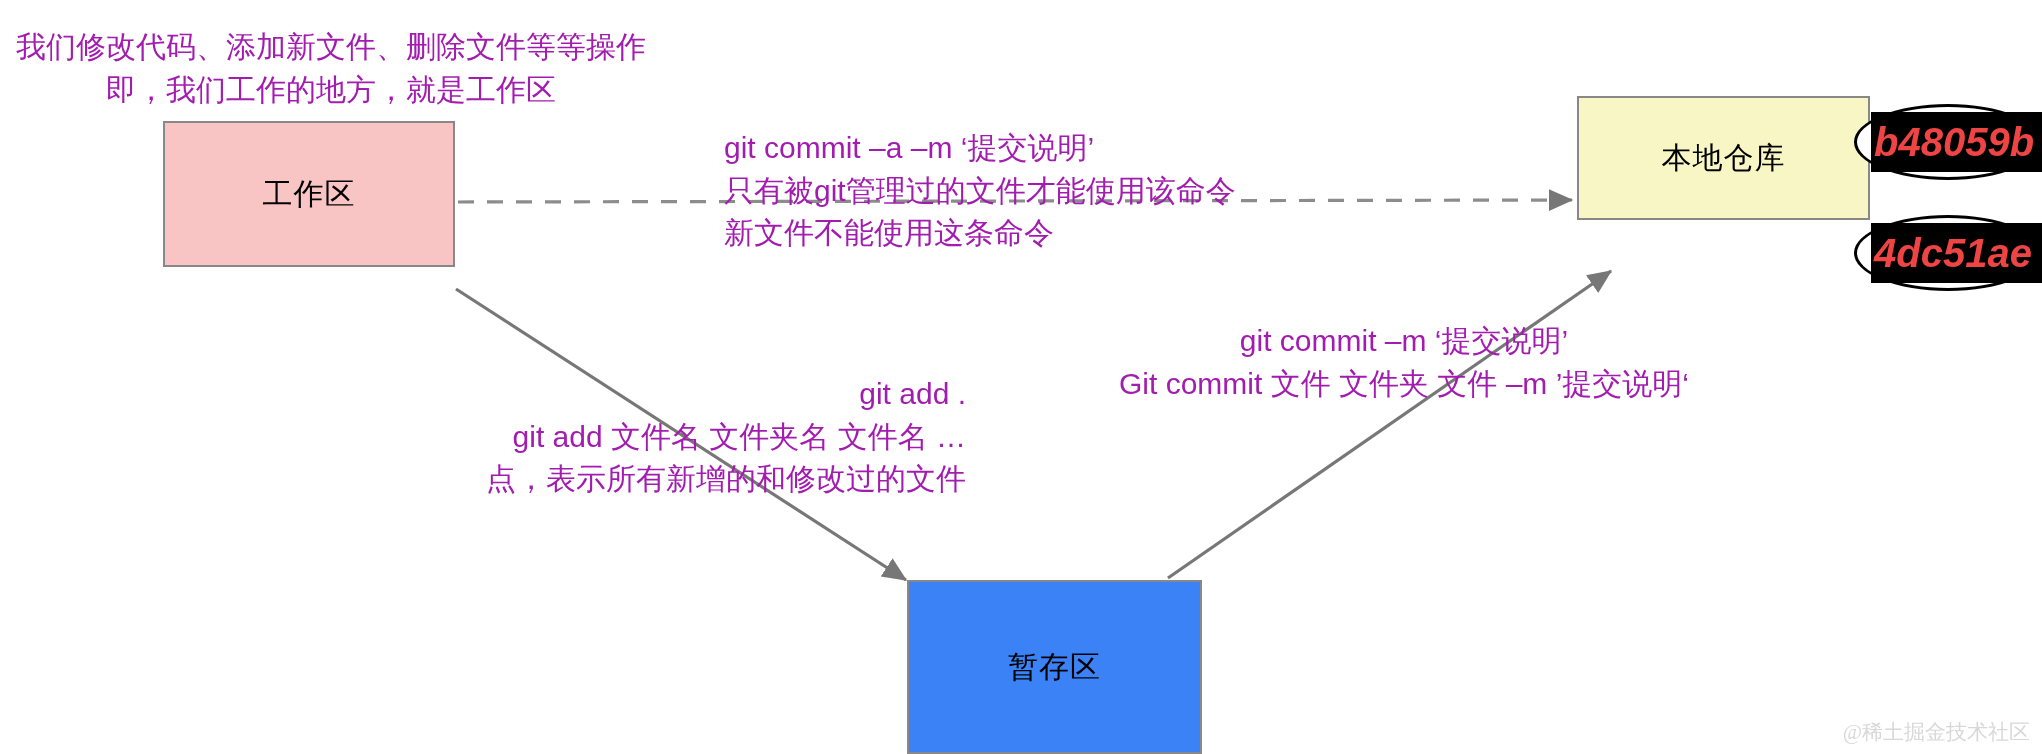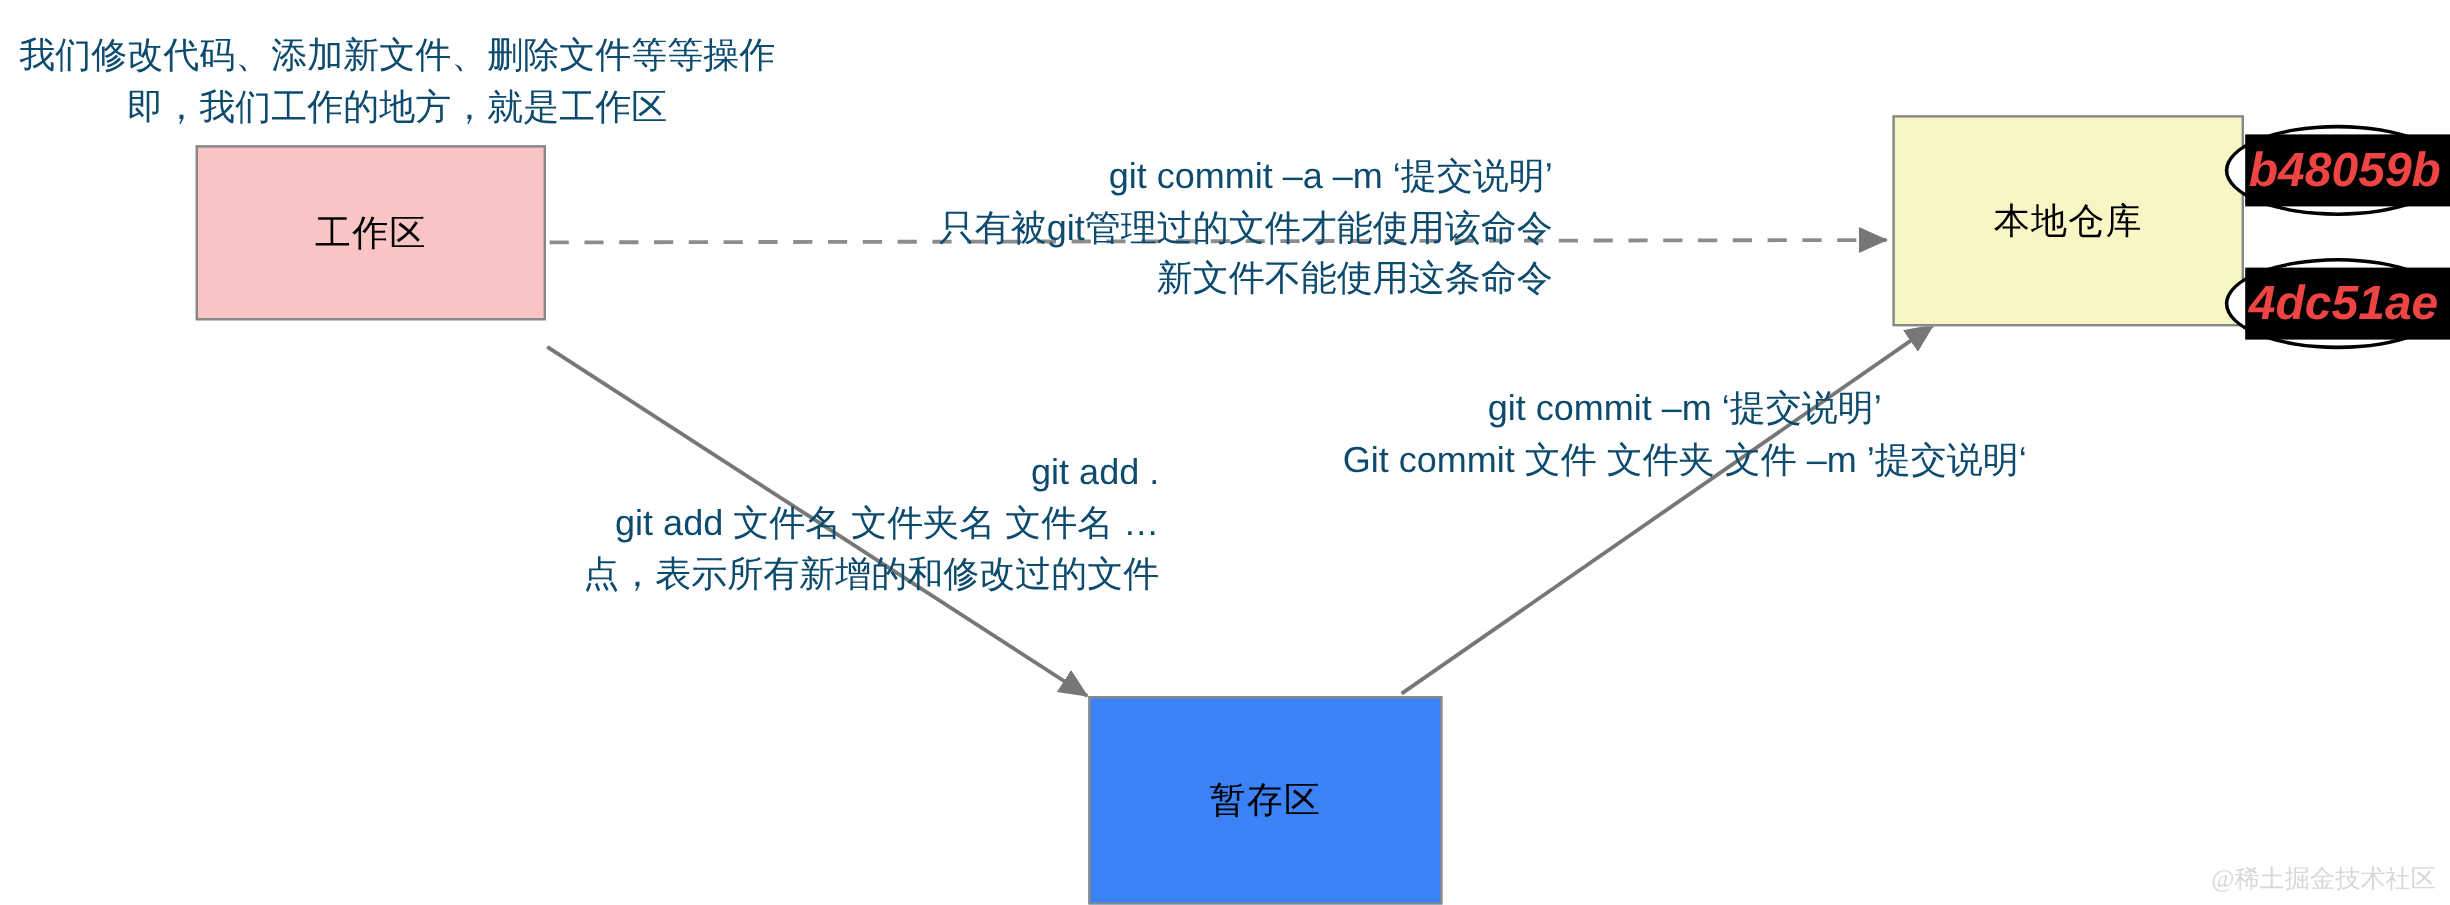--- a/index.html
+++ b/index.html
@@ -49,45 +49,45 @@
     left: 907px;
     top: 580px;
     width: 295px;
     height: 174px;
     background: #3b82f6;
   }
   #node-repo {
     left: 1577px;
     top: 96px;
     width: 293px;
-    height: 176px;
+    height: 124px;
     background: #f7f6c4;
   }
 
   
   .textblock {
     position: absolute;
-    color: #0c4a6e;
+    color: #a21caf;
     white-space: nowrap;
     line-height: 1.30;
   }
   .textblock div { white-space: nowrap; }
 
   #txt-workspace-note {
     left: 16px;
     top: 26px;
     font-size: 30px;
     text-align: center;
     line-height: 1.42;
   }
   #txt-commit-a {
     left: 724px;
     top: 127px;
     font-size: 30px;
-    text-align: right;
+    text-align: left;
     line-height: 1.42;
     width: 570px;
   }
   #txt-git-add {
     left: 370px;
     top: 373px;
     font-size: 30px;
     text-align: right;
     line-height: 1.42;
     width: 596px;

